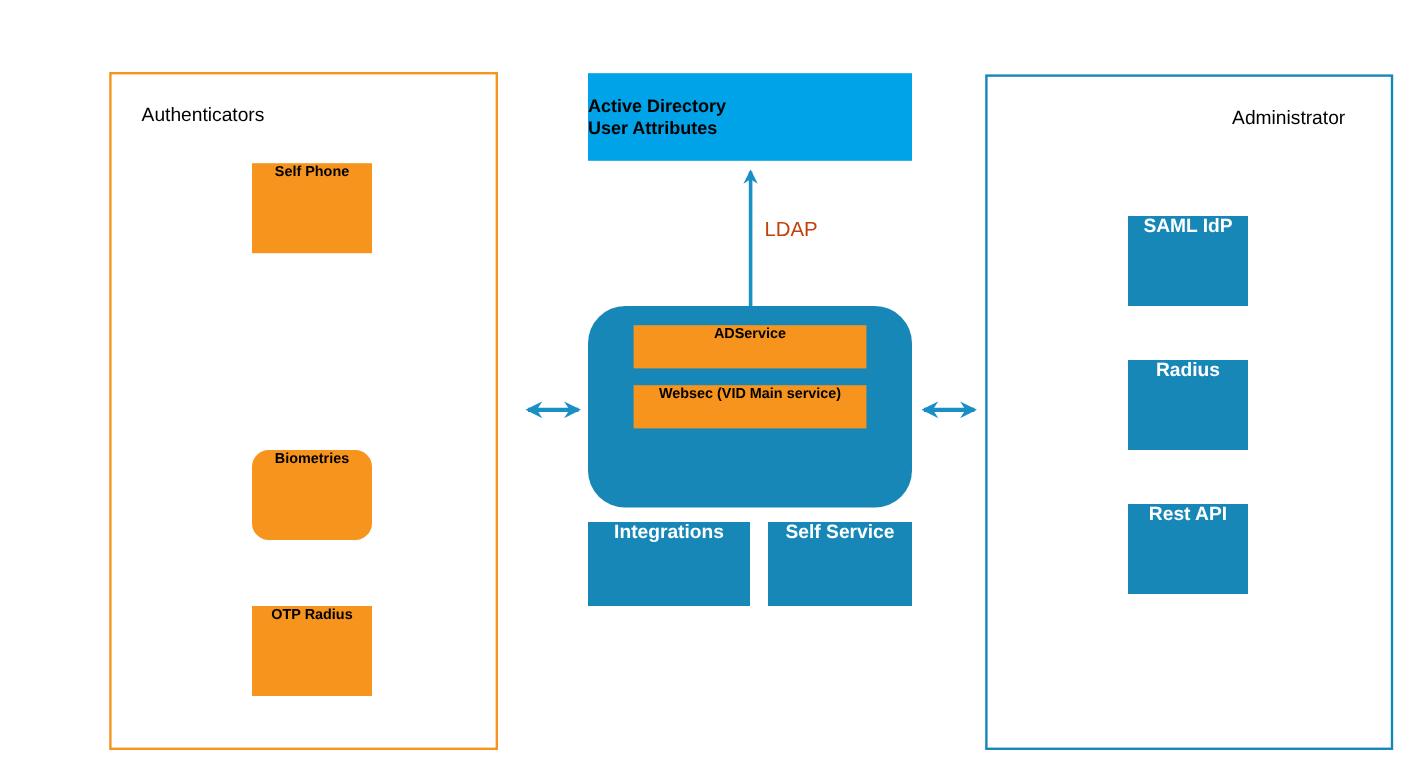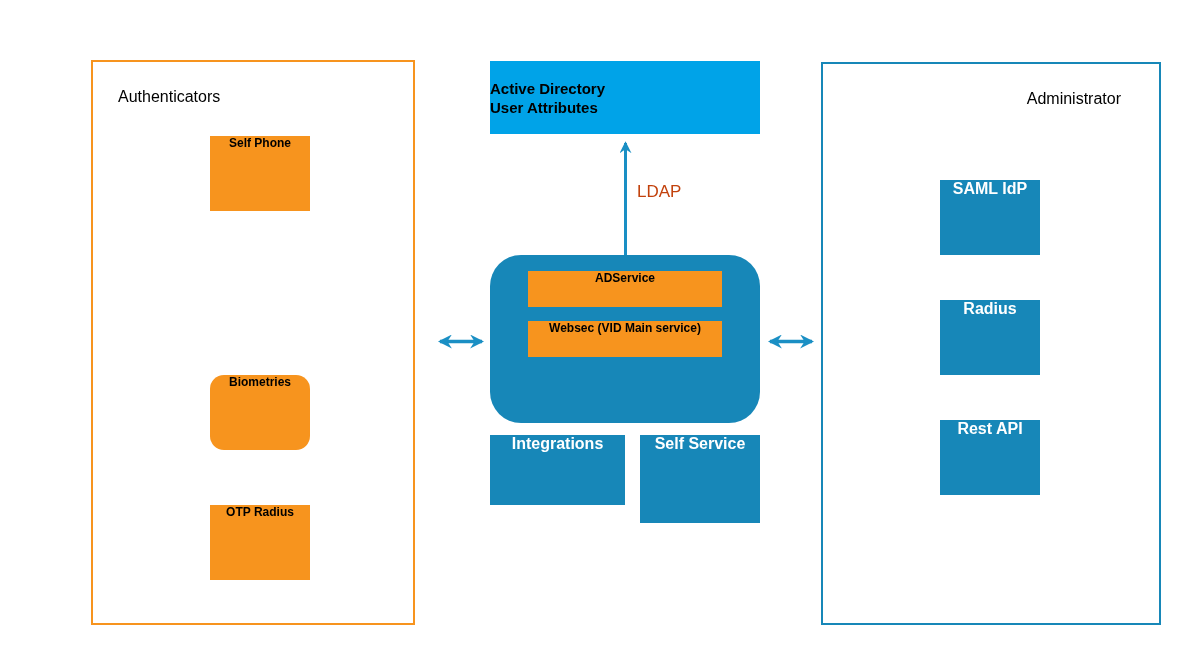--- a/index.html
+++ b/index.html
@@ -67,21 +67,21 @@
     position: absolute; left: 490px; top: 255px; width: 270px; height: 168px;
     background: var(--teal);
     border-radius: 31px;
   }
   .service { left: 38px; width: 194px; height: 36px; }
   .svc-0 { top: 16px; }
   .svc-1 { top: 66px; }
   .svc-2 { top: 117px; }
 
   .console-admin { left: 490px; top: 435px; width: 135px; height: 70px; }
-  .console-self  { left: 640px; top: 435px; width: 120px; height: 88px; }
+  .console-self  { left: 640px; top: 435px; width: 120px; height: 70px; }
 
   .ldap-label {
     position: absolute; left: 637px; top: 182px;
     font-size: 17px; color: #c2410c; white-space: nowrap;
   }
 
   .arrow-layer {
     position: absolute; left: 0; top: 0; width: 1180px; height: 645px;
     pointer-events: none;
   }

